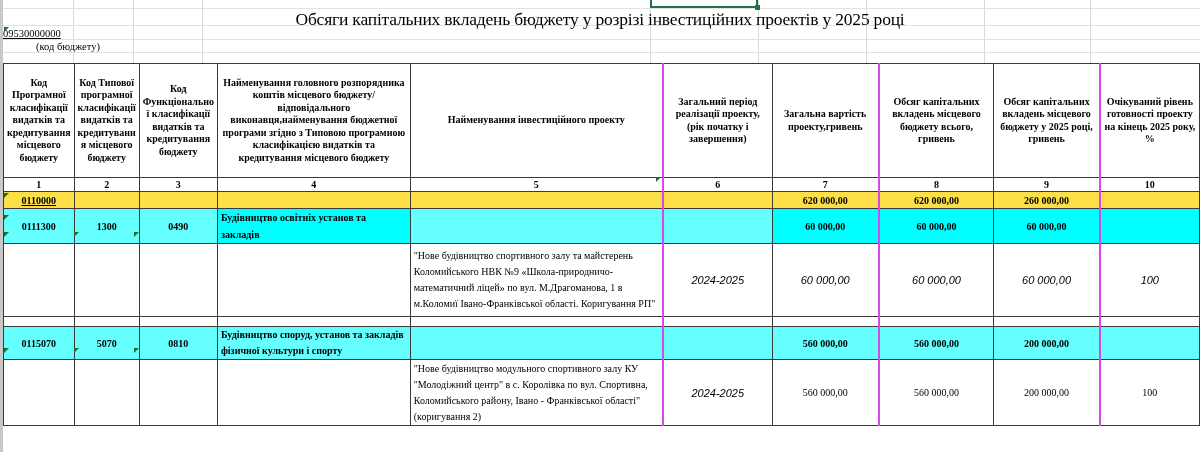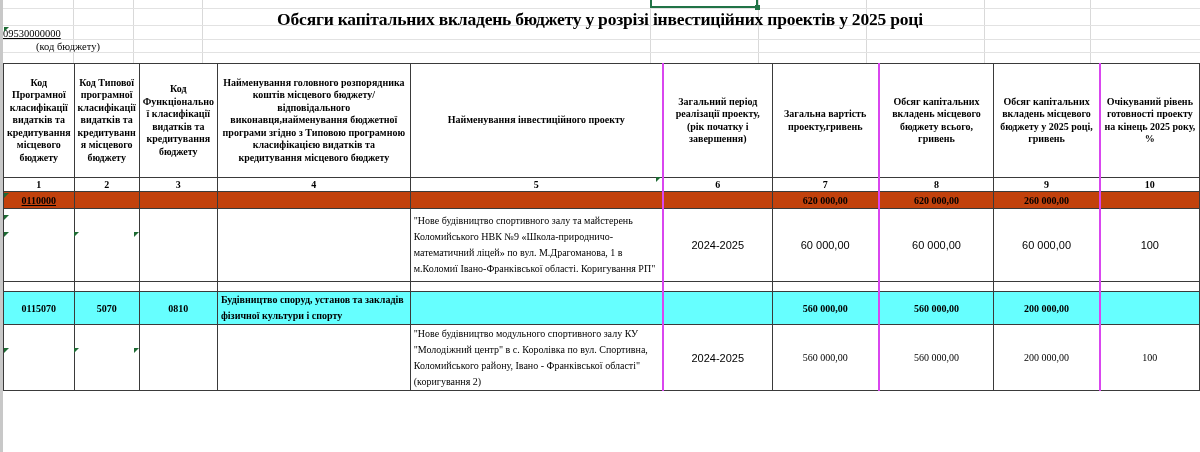--- a/index.html
+++ b/index.html
@@ -4,40 +4,40 @@
 <style>
   html, body { margin:0; padding:0; }
   body { width:1200px; height:452px; overflow:hidden; background:#ffffff; position:relative;
          font-family:"Liberation Serif", serif; color:#000; }
   .grid-bg { position:absolute; left:0; top:0; width:1200px; height:63px; }
   .gv { position:absolute; top:0; height:63px; width:1px; background:#d9d9d9; }
   .gh { position:absolute; left:0; width:1200px; height:1px; background:#e2e2e2; }
   .left-edge { position:absolute; left:0; top:0; width:3px; height:452px; background:#c8c8c8; }
   .sel-cell { position:absolute; left:650px; top:0; width:108px; height:8px; border:2px solid #217346; border-top:none; box-sizing:border-box; }
   .sel-handle { position:absolute; left:755px; top:5px; width:5px; height:5px; background:#217346; }
-  .title { position:absolute; left:0; width:1200px; top:9px; text-align:center; font-weight:bold; font-size:17.5px; letter-spacing:-0.2px; }
+  .title { position:absolute; left:0; width:1200px; top:9px; text-align:center; font-weight:normal; font-size:17.5px; letter-spacing:-0.2px; }
   .budget-code { position:absolute; left:3px; width:130px; top:28px; text-align:left; font-size:10.5px; text-decoration:underline; }
   .budget-label { position:absolute; left:3px; width:130px; top:41px; text-align:center; font-size:10.5px; }
   .tri { position:absolute; width:0; height:0; border-top:5px solid #1e6b34; border-right:5px solid transparent; }
 
   table.main { position:absolute; left:3px; top:63px; border-collapse:collapse; table-layout:fixed; }
   table.main td { border:1px solid #3a3a3a; padding:0 3px; font-size:10px; vertical-align:middle; text-align:center; overflow:hidden; position:relative; }
   table.main td.thick-r { border-right:2px solid #d946ef; }
   .hdr td { font-weight:bold; font-size:9.2px; line-height:12.5px; height:113px; }
   .num td { font-weight:bold; font-size:9px; height:13px; }
   .r-yellow td { background:#ffff00; height:21px; font-weight:bold; font-size:12px; }
-  .r-ltyellow td { background:#c2410c; height:16px; font-weight:bold; font-size:12px; }
+  .r-ltyellow td { background:#fde047; height:16px; font-weight:bold; font-size:12px; }
   .r-cyan td { background:#00ffff; font-weight:bold; font-size:11px; }
   .r-cyan2 td { background:#66ffff; font-weight:bold; font-size:11px; }
   .r-cyan td.c1, .r-cyan2 td.c1 { background:#66ffff; }
   .r-cyan td.c5, .r-cyan td.c6 { background:#66ffff; }
   .u { text-decoration:underline; }
   td.left { text-align:left !important; }
   .r-data td { font-family:"Liberation Serif", serif; font-size:11px; line-height:16px; font-weight:normal; }
-  .r-data td.num-cell { font-family:"Liberation Sans", sans-serif; font-size:11px; }
+  .r-data td.num-cell { font-family:"Liberation Sans", sans-serif; font-size:11px;font-style:italic; }
   .r-blank td { height:9px; }
 </style>
 </head>
 <body>
 
 <div class="grid-bg">
   <div class="gv" style="left:73px"></div>
   <div class="gv" style="left:133px"></div>
   <div class="gv" style="left:202px"></div>
   <div class="gv" style="left:650px"></div>
@@ -105,20 +105,32 @@
     <td></td>
     <td class="left"></td>
     <td class="thick-r"></td>
     <td></td>
     <td class="thick-r">620 000,00</td>
     <td>620 000,00</td>
     <td class="thick-r">260 000,00</td>
     <td></td>
   </tr>
 
+  <tr class="r-cyan" style="height:30px">
+    <td class="c1">0111300</td>
+    <td class="c1">1300</td>
+    <td class="c1">0490</td>
+    <td class="left" style="line-height:17px">Будівництво освітніх установ та закладів</td>
+    <td class="c5 thick-r"></td>
+    <td class="c6"></td>
+    <td class="thick-r">60 000,00</td>
+    <td>60 000,00</td>
+    <td class="thick-r">60 000,00</td>
+    <td></td>
+  </tr>
 
   <tr class="r-data" style="height:73px">
     <td></td>
     <td></td>
     <td></td>
     <td></td>
     <td class="left thick-r">"Нове будівництво спортивного залу та майстерень Коломийського НВК №9 «Школа-природничо-математичний ліцей» по вул. М.Драгоманова, 1 в м.Коломиї Івано-Франківської області. Коригування РП"</td>
     <td class="num-cell">2024-2025</td>
     <td class="num-cell thick-r">60 000,00</td>
     <td class="num-cell">60 000,00</td>

